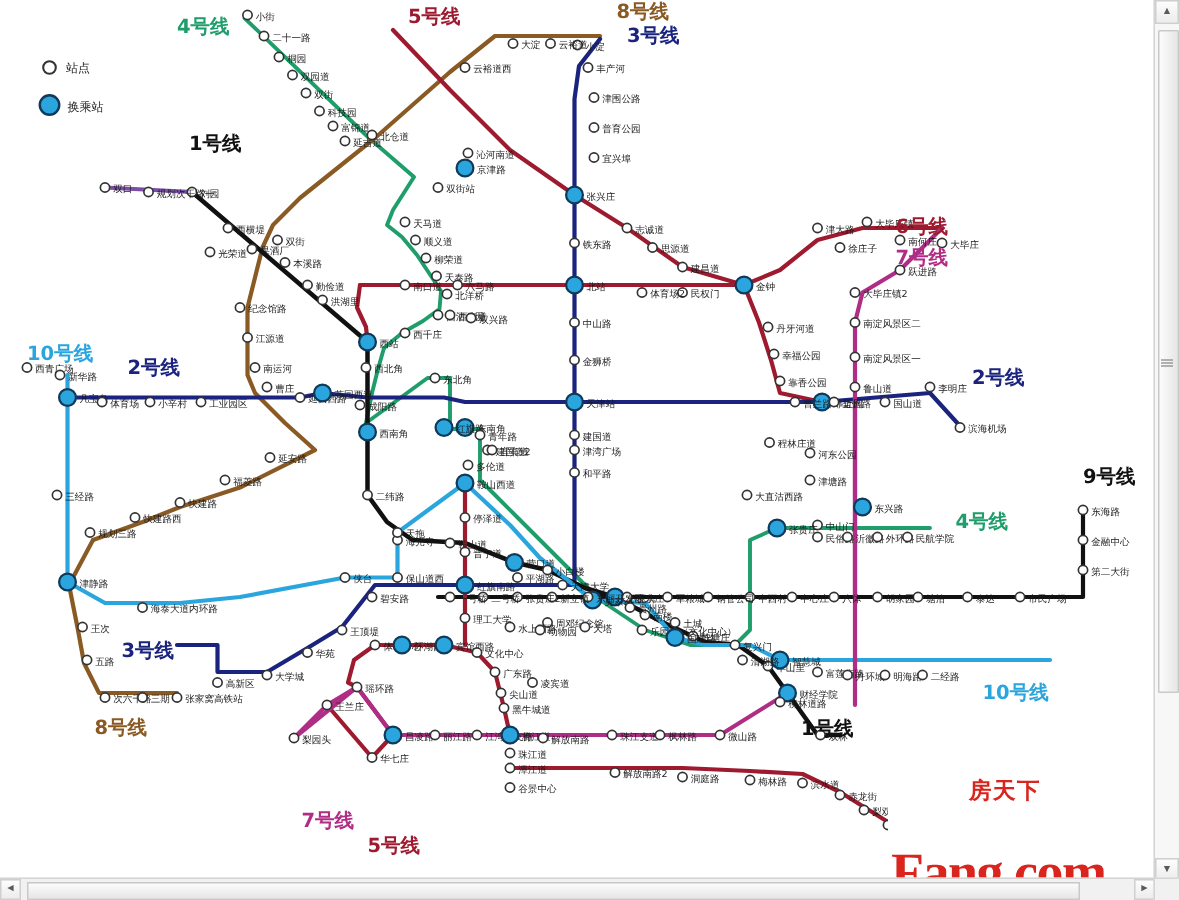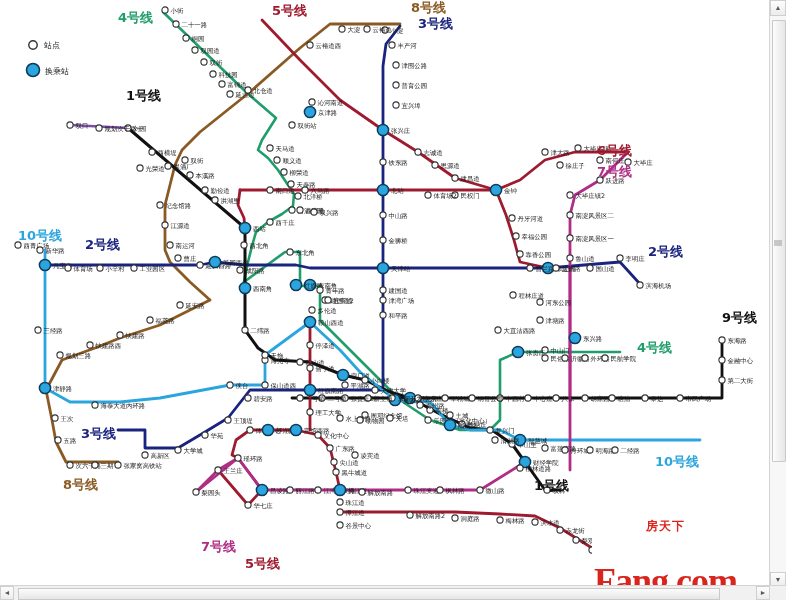--- a/index.html
+++ b/index.html
@@ -20,21 +20,21 @@
   .hscroll{position:absolute;left:0;bottom:0;height:14px;width:770px;background:#f1f1f1;border-top:1px solid #d4d4d4;}
   .hscroll .btn{height:14px;width:14px;background:linear-gradient(#fdfdfd,#ececec);border:1px solid #cfcfcf;box-sizing:border-box;position:absolute;top:0;}
   .hscroll .btn.left{left:0;}
   .hscroll .btn.right{right:0;}
   .hscroll .thumb{position:absolute;left:18px;top:2px;height:10px;width:700px;background:linear-gradient(#fcfcfc,#e6e6e6);border:1px solid #c9c9c9;}
   .corner{position:absolute;right:0;bottom:0;width:16px;height:14px;background:#f1f1f1;border-left:1px solid #d4d4d4;border-top:1px solid #d4d4d4;}
   .arrow{font-size:7px;line-height:14px;text-align:center;color:#5a5a5a;}
 
   
   #logo{position:absolute;right:26px;bottom:26px;width:168px;height:58px;background:#fff;display:flex;align-items:flex-end;}
-  #logo .cn{position:absolute;left:54px;top:2px;font-size:12px;font-weight:bold;color:#d9251d;letter-spacing:1px;font-family:"DejaVu Sans",sans-serif;}
+  #logo .cn{position:absolute;left:54px;top:2px;font-size:15px;font-weight:bold;color:#d9251d;letter-spacing:1px;font-family:"DejaVu Sans",sans-serif;}
   #logo .en{position:absolute;left:2px;top:12px;font-size:36px;font-weight:bold;color:#d9251d;font-family:"Liberation Serif",serif;letter-spacing:-1px;margin-top:32px;}
 
   
   .legend-txt{font-size:8px;fill:#222;}
 </style>
 </head>
 <body>
 
 <div id="viewport">
 

